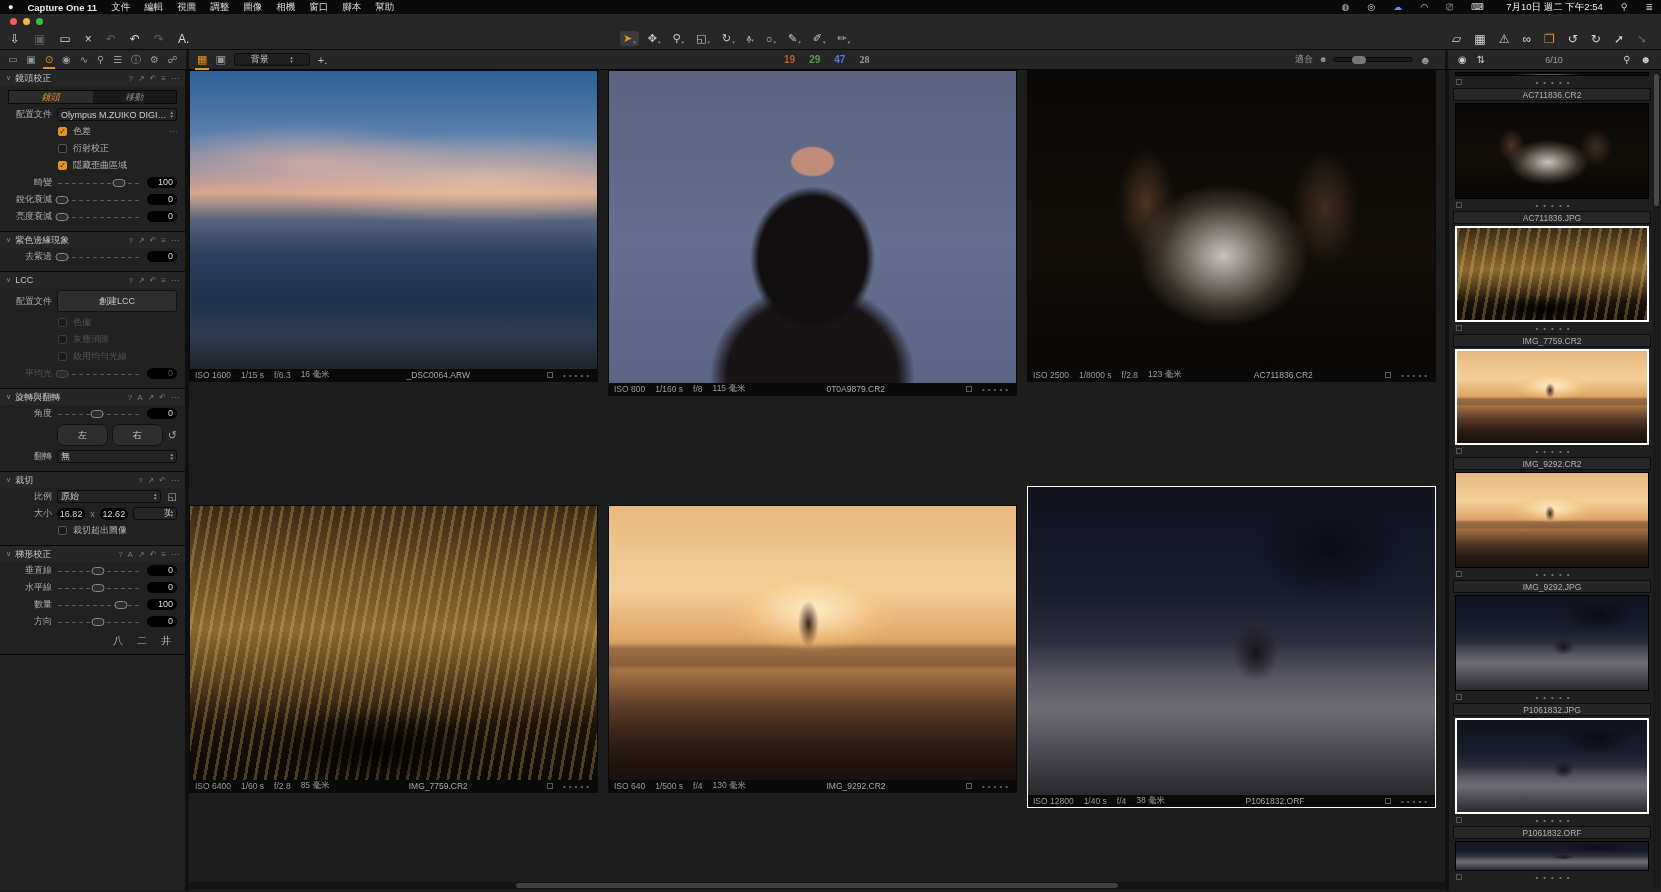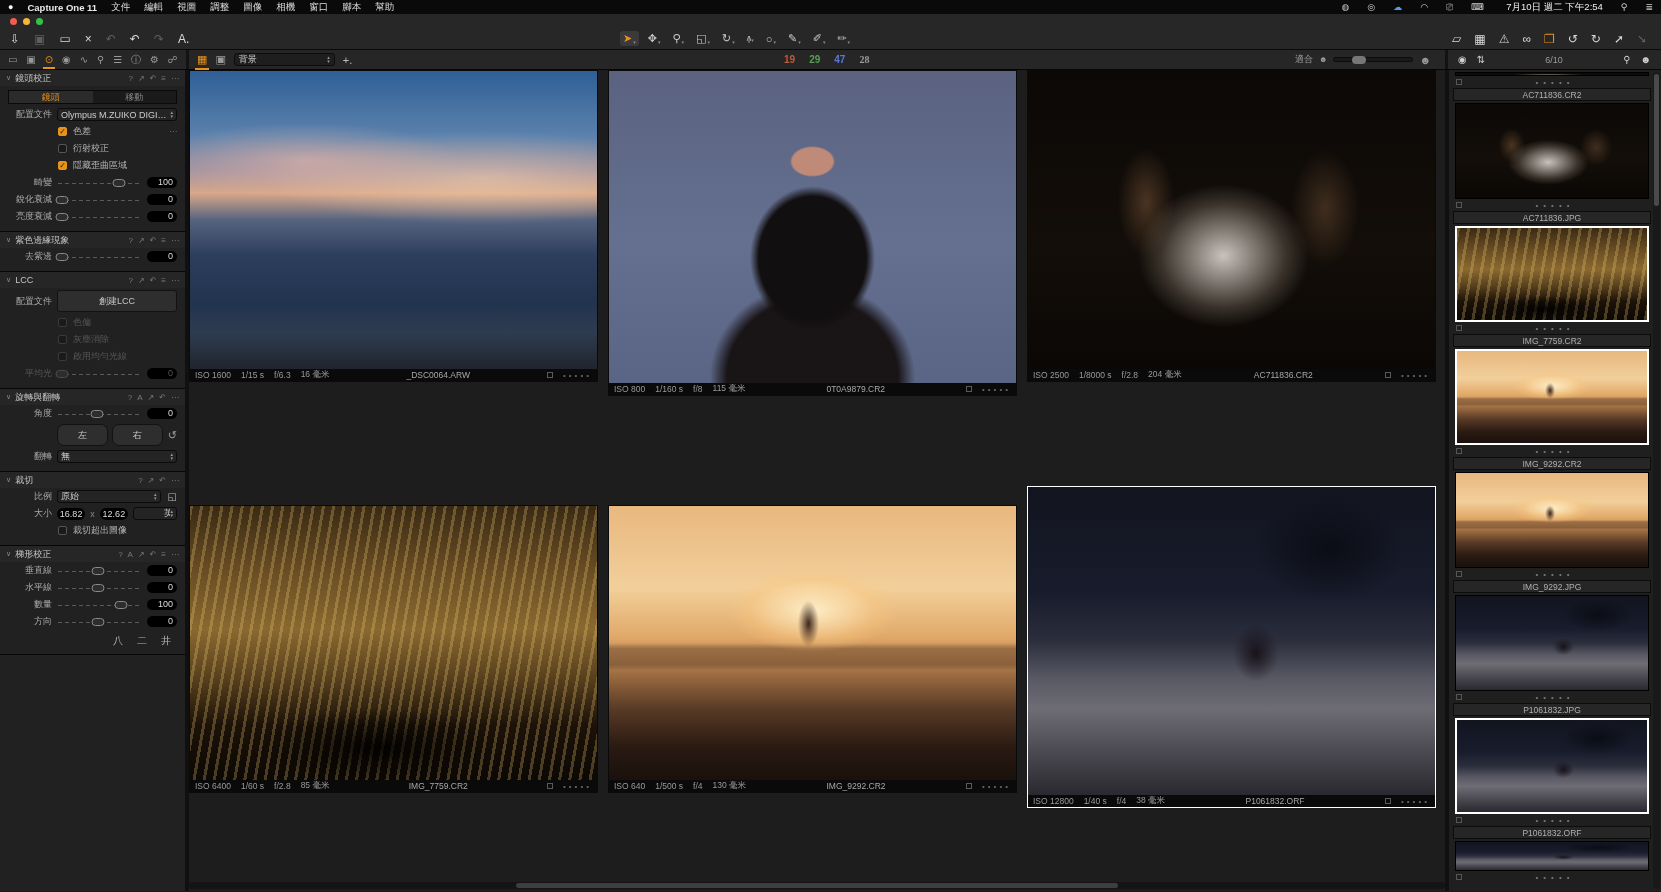--- a/index.html
+++ b/index.html
@@ -39,22 +39,22 @@
   .keystone-glyph { font-size:8px; letter-spacing:-1px; }
 
   
   .subbar { height:20px; background:#262626; border-bottom:1px solid #060606; display:flex; position:relative; }
   .tabstrip { width:189px; display:flex; align-items:center; justify-content:space-between; padding:0 8px; border-right:3px solid #131313; }
   .tabicon { color:#999; font-size:10px; position:relative; }
   .tabicon.active { color:#e8921e; }
   .tabicon.active:after { content:""; position:absolute; left:-2px; right:-2px; bottom:-4px; height:2px; background:#e8921e; }
   .subbar-main { flex:1; display:flex; align-items:center; gap:8px; padding:0 8px; position:relative; }
   .viewtoggle { font-size:11px; }
-  .collection-dd { width:101px; height:13px; background:#1e1e1e; border:1px solid #0c0c0c; border-radius:3px;
-    display:flex; align-items:center; font-size:9px; color:#ccc; padding:0 4px;gap:16px; }
+  .collection-dd { width:76px; height:13px; background:#1e1e1e; border:1px solid #0c0c0c; border-radius:3px;
+    display:flex; align-items:center; font-size:9px; color:#ccc; padding:0 16px;gap:16px; }
   .collection-dd .lbl { flex:1; }
   .stepper { display:flex; flex-direction:column; font-size:5px; line-height:3.5px; color:#999; }
   .addbtn { color:#bbb; font-size:11px; }
   .rgbvals { position:absolute; left:595px; display:flex; gap:14px; font-size:10px; font-weight:bold; }
   .zoomctl { position:absolute; right:14px; display:flex; align-items:center; gap:6px; color:#9a9a9a; font-size:9px; }
   .zslider { width:80px; height:5px; background:#1a1a1a; border:1px solid #0a0a0a; border-radius:3px; position:relative; }
   .zslider .zknob { position:absolute; left:18px; top:-2px; width:14px; height:8px; background:#777; border-radius:4px; }
   .subbar-right { width:216px; border-left:3px solid #131313; display:flex; align-items:center; padding:0 10px; gap:10px; color:#cfcfcf; font-size:10px; }
   .subbar-right .count { flex:1; text-align:center; color:#9a9a9a; font-size:9px; }
 
@@ -62,21 +62,21 @@
   .content { display:flex; height:821px; }
 
   
   .leftpanel { width:189px; background:#212121; border-right:4px solid #101010; color:#b2b2b2; font-size:9px; overflow:hidden; }
   .panel { border-bottom:1px solid #070707; padding-bottom:6px; }
   .phead { height:16px; display:flex; align-items:center; padding:0 6px; gap:4px; background:#262626; }
   .phead .chev { font-size:7px; color:#8a8a8a; }
   .phead .ptitle { flex:1; color:#c5c5c5; }
   .phead .hicons { display:flex; gap:5px; color:#7a7a7a; font-size:8px; }
   .ptabs { display:flex; margin:4px 8px 2px 8px; border:1px solid #0a0a0a; background:#1a1a1a; height:14px; }
-  .ptab { flex:1; display:flex; align-items:center; justify-content:center; color:#8a8a8a; }
+  .ptab { flex:1; display:flex; align-items:center; justify-content:center; color:#8a8a8a;font-style:italic; }
   .ptab.active { background:#2b2b2b; color:#e8921e; }
   .prow { display:flex; align-items:center; padding:2px 8px; gap:5px; }
   .plabel { width:44px; text-align:right; color:#a8a8a8; flex:none; }
   .dd { flex:1; height:13px; background:#242424; border:1px solid #0b0b0b; border-radius:3px;
     display:flex; align-items:center; padding:0 3px; color:#ccc; overflow:hidden; white-space:nowrap; }
   .dd .lbl { flex:1; overflow:hidden; text-overflow:ellipsis; }
   .cbrow { display:flex; align-items:center; gap:6px; padding:2px 8px 2px 58px; }
   .cb { width:9px; height:9px; border:1px solid #555; background:#1a1a1a; border-radius:2px; flex:none;
     display:flex; align-items:center; justify-content:center; font-size:8px; color:#1a1a1a; }
   .cb.on { background:#e8921e; border-color:#e8921e; color:#221a08; font-weight:bold; }
@@ -590,21 +590,21 @@
             <span class="mark"></span>
             <span class="dots">•••••</span>
           </div>
         </div>
         <div class="cell">
           <div class="art art-martial" style="height:298px;"></div>
           <div class="caption">
             <span>ISO 2500</span>
             <span>1/8000 s</span>
             <span>f/2.8</span>
-            <span>204 毫米</span>
+            <span>123 毫米</span>
             <span class="fname">AC711836.CR2</span>
             <span class="mark"></span>
             <span class="dots">•••••</span>
           </div>
         </div>
       </div>
 
       <div class="grow" style="align-items:flex-start;">
         <div class="cell" style="margin-top:77px;">
           <div class="art art-city" style="height:274px;"></div>

